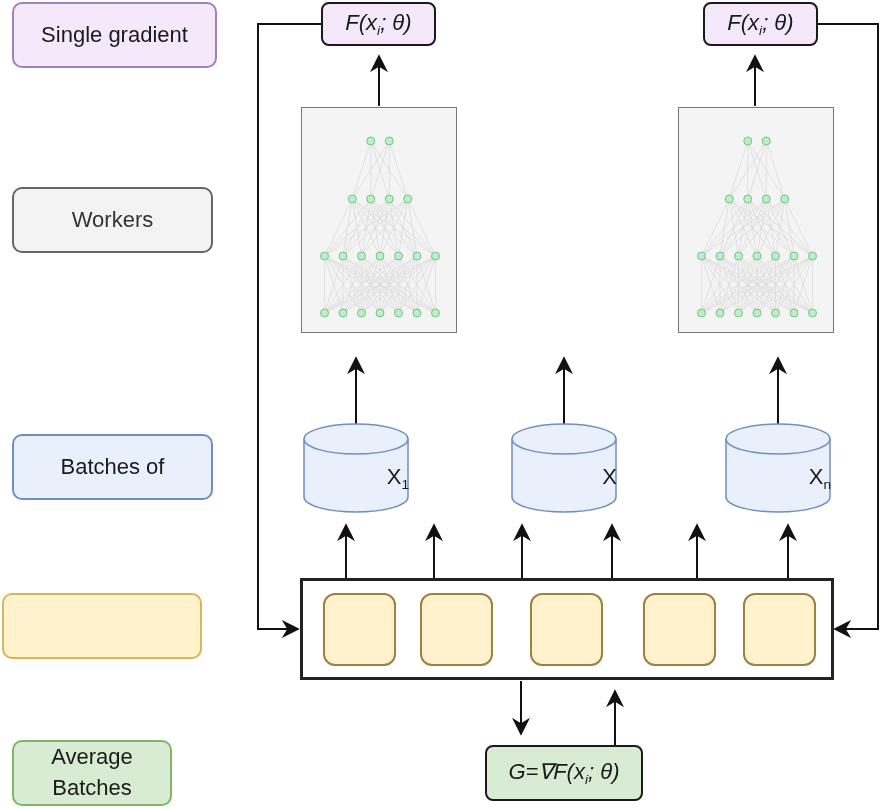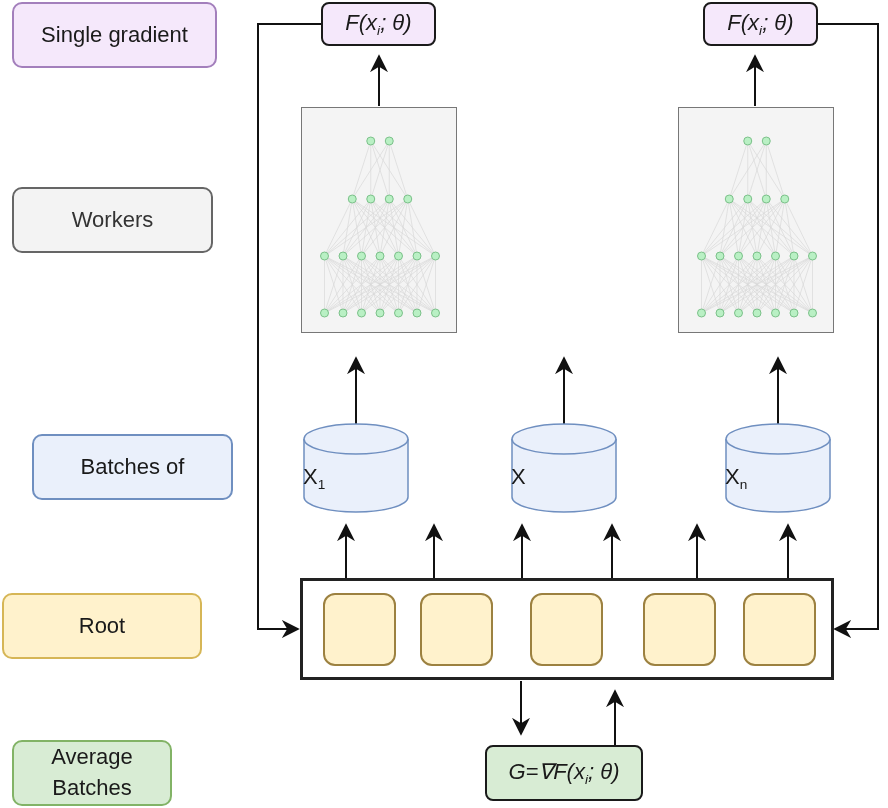--- a/index.html
+++ b/index.html
@@ -3,29 +3,29 @@
 <meta charset="utf-8">
 <style>
   html, body { margin: 0; padding: 0; background: #ffffff; }
   body { width: 888px; height: 808px; position: relative; overflow: hidden;
          font-family: "Liberation Sans", sans-serif; color: #1a1a1a; }
   .abs { position: absolute; box-sizing: border-box; }
   .legend-box { display: flex; align-items: center; justify-content: center; text-align: center;
                 border-radius: 10px; border: 2px solid; font-size: 22px; line-height: 1.4; }
   .purple { background: #f5e8fb; border-color: #a37fbc; }
   .gray   { background: #f3f3f3; border-color: #666666; color: #333333; }
-  .blue   { background: #eaf0fb; border-color: #6f8fc0; margin-left: 20px; }
+  .blue   { background: #eaf0fb; border-color: #6f8fc0; }
   .yellow { background: #fff2cc; border-color: #d6b656; }
   .green  { background: #d8ecd4; border-color: #82b366; }
   .fbox { display: flex; align-items: center; justify-content: center; font-size: 22px;
           border-radius: 8px; border: 2px solid; font-style: italic; }
   .worker-panel { background: #f4f4f4; border: 1.5px solid #777777; }
   .agg-frame { border: 3px solid #222222; background: #ffffff; }
   .agg-cell { background: #fff2cc; border: 2.5px solid #9c8140; border-radius: 12px; }
-  .cyl-label { font-size: 22px; text-align: left; }
+  .cyl-label { font-size: 22px; text-align: right; }
   sub { font-size: 0.62em; }
   svg.overlay { position: absolute; left: 0; top: 0; pointer-events: none; }
 </style>
 </head>
 <body>
 
 <div class="abs legend-box purple" style="left:12px; top:2px; width:205px; height:66px;">
   <span>Single gradient</span>
 </div>
 
@@ -34,21 +34,20 @@
 </div>
 
 <div class="abs legend-box blue" style="left:12px; top:434px; width:201px; height:66px;">
   <div>
     <div>Batches of</div>
   </div>
 </div>
 
 <div class="abs legend-box yellow" style="left:2px; top:593px; width:200px; height:66px;">
   <div>
-    <div>Root</div>
   </div>
 </div>
 
 <div class="abs legend-box green" style="left:12px; top:740px; width:160px; height:66px;">
   <div>
     <div>Average</div>
     <div>Batches</div>
   </div>
 </div>
 

